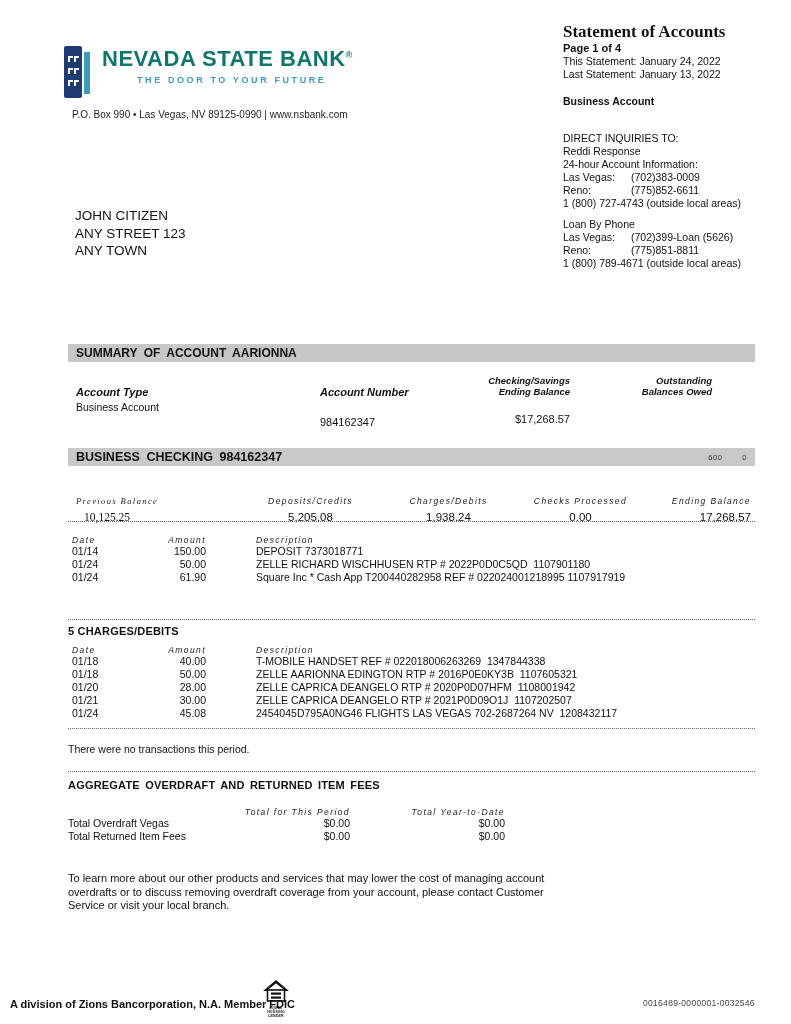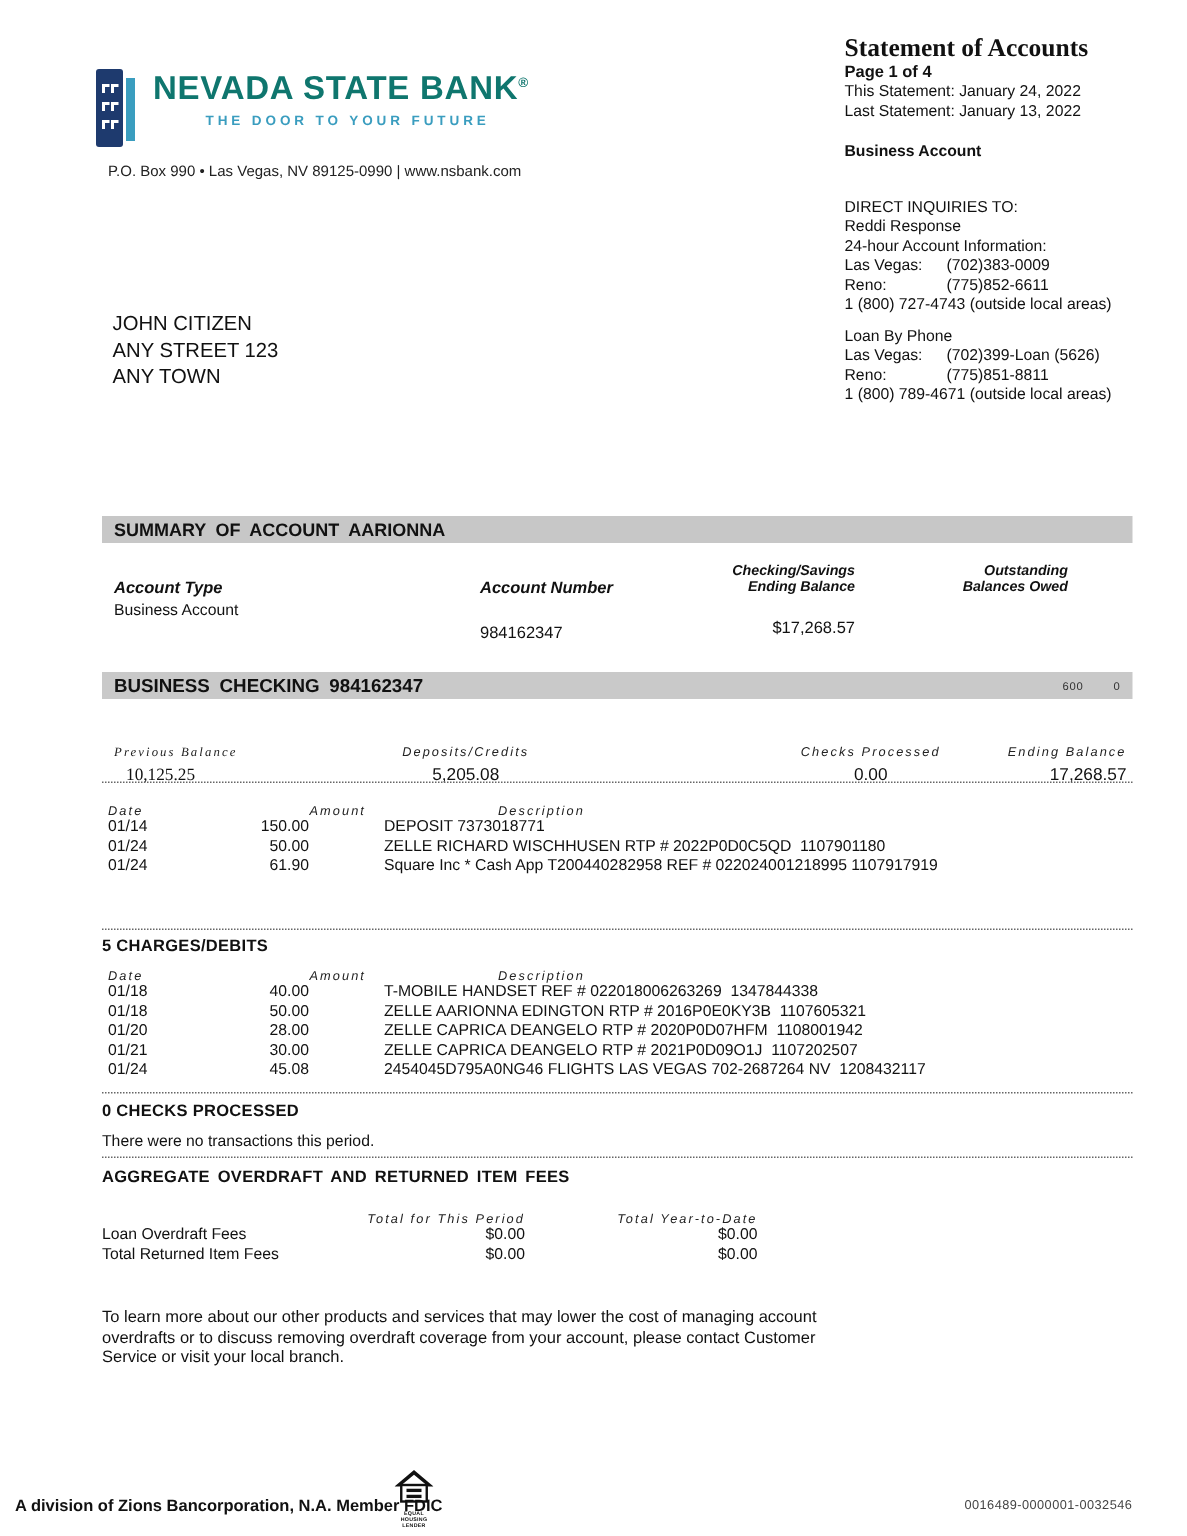--- a/index.html
+++ b/index.html
@@ -47,21 +47,21 @@
   .checking { position:absolute; left:68px; top:448px; width:687px; }
   .stats { position:relative; height:56px; }
   .stat-val { font-size:11.5px; color:#111; }
 
   
   .dotted { position:absolute; left:68px; width:687px; border-top:1.5px dotted #666; height:0; }
 
   
   .txsec { position:absolute; left:68px; width:687px; }
   .sec-title { font-size:11px; font-weight:600; letter-spacing:0.2px; }
-  .tx-head { display:flex; margin-top:8px;gap:38px; }
+  .tx-head { display:flex; margin-top:8px; }
   .tx-row { display:flex; font-size:10.5px; line-height:13px; }
   .c-date { width:56px; padding-left:4px; flex:none; }
   .c-amt { width:82px; text-align:right; flex:none; }
   .c-desc { padding-left:50px; white-space:pre; }
   .h-date { width:56px; padding-left:4px; flex:none; }
   .h-amt { width:82px; text-align:right; flex:none; }
   .h-desc { padding-left:50px; }
 
   
   .plain { font-size:10.5px; }
@@ -180,20 +180,24 @@
     </div>
     <div class="stats">
       <div class="abs" style="left:8px; top:30px; width:130px;font-family:Liberation Serif, serif;">
         <div class="th">Previous Balance</div>
         <div class="stat-val" style="margin-top:5px; padding-left:8px;">10,125.25</div>
       </div>
       <div class="abs" style="left:180px; top:30px; width:125px; text-align:center;">
         <div class="th">Deposits/Credits</div>
         <div class="stat-val" style="margin-top:5px;">5,205.08</div>
       </div>
+      <div class="abs" style="left:318px; top:30px; width:125px; text-align:center;">
+        <div class="th">Charges/Debits</div>
+        <div class="stat-val" style="margin-top:5px;">1,938.24</div>
+      </div>
       <div class="abs" style="left:450px; top:30px; width:125px; text-align:center;">
         <div class="th">Checks Processed</div>
         <div class="stat-val" style="margin-top:5px;">0.00</div>
       </div>
       <div class="abs" style="left:557px; top:30px; width:128px; text-align:right; padding-right:2px;">
         <div class="th">Ending Balance</div>
         <div class="stat-val" style="margin-top:5px;">17,268.57</div>
       </div>
     </div>
   </div>
@@ -255,34 +259,33 @@
     <div class="tx-row">
       <span class="c-date">01/24</span>
       <span class="c-amt">45.08</span>
       <span class="c-desc">2454045D795A0NG46 FLIGHTS LAS VEGAS 702-2687264 NV  1208432117</span>
     </div>
   </div>
 
   <div class="dotted" style="top:728px;"></div>
 
   <div class="txsec" style="top:735px;">
-    <div class="sec-title">0 CHECKS PROCESSED</div>
     <div class="plain" style="margin-top:8px;">There were no transactions this period.</div>
   </div>
 
   <div class="dotted" style="top:771px;"></div>
 
   <div class="txsec" style="top:779px;">
     <div class="sec-title" style="word-spacing:2px;">AGGREGATE OVERDRAFT AND RETURNED ITEM FEES</div>
     <div class="fee-head" style="margin-top:16px;">
       <span class="fh1 th">Total for This Period</span>
       <span class="fh2 th">Total Year-to-Date</span>
     </div>
     <div class="fee-row">
-      <span class="fl">Loan Overdraft Fees</span>
+      <span class="fl">Total Overdraft Vegas</span>
       <span class="fv1">$0.00</span>
       <span class="fv2">$0.00</span>
     </div>
     <div class="fee-row">
       <span class="fl">Total Returned Item Fees</span>
       <span class="fv1">$0.00</span>
       <span class="fv2">$0.00</span>
     </div>
   </div>
 

